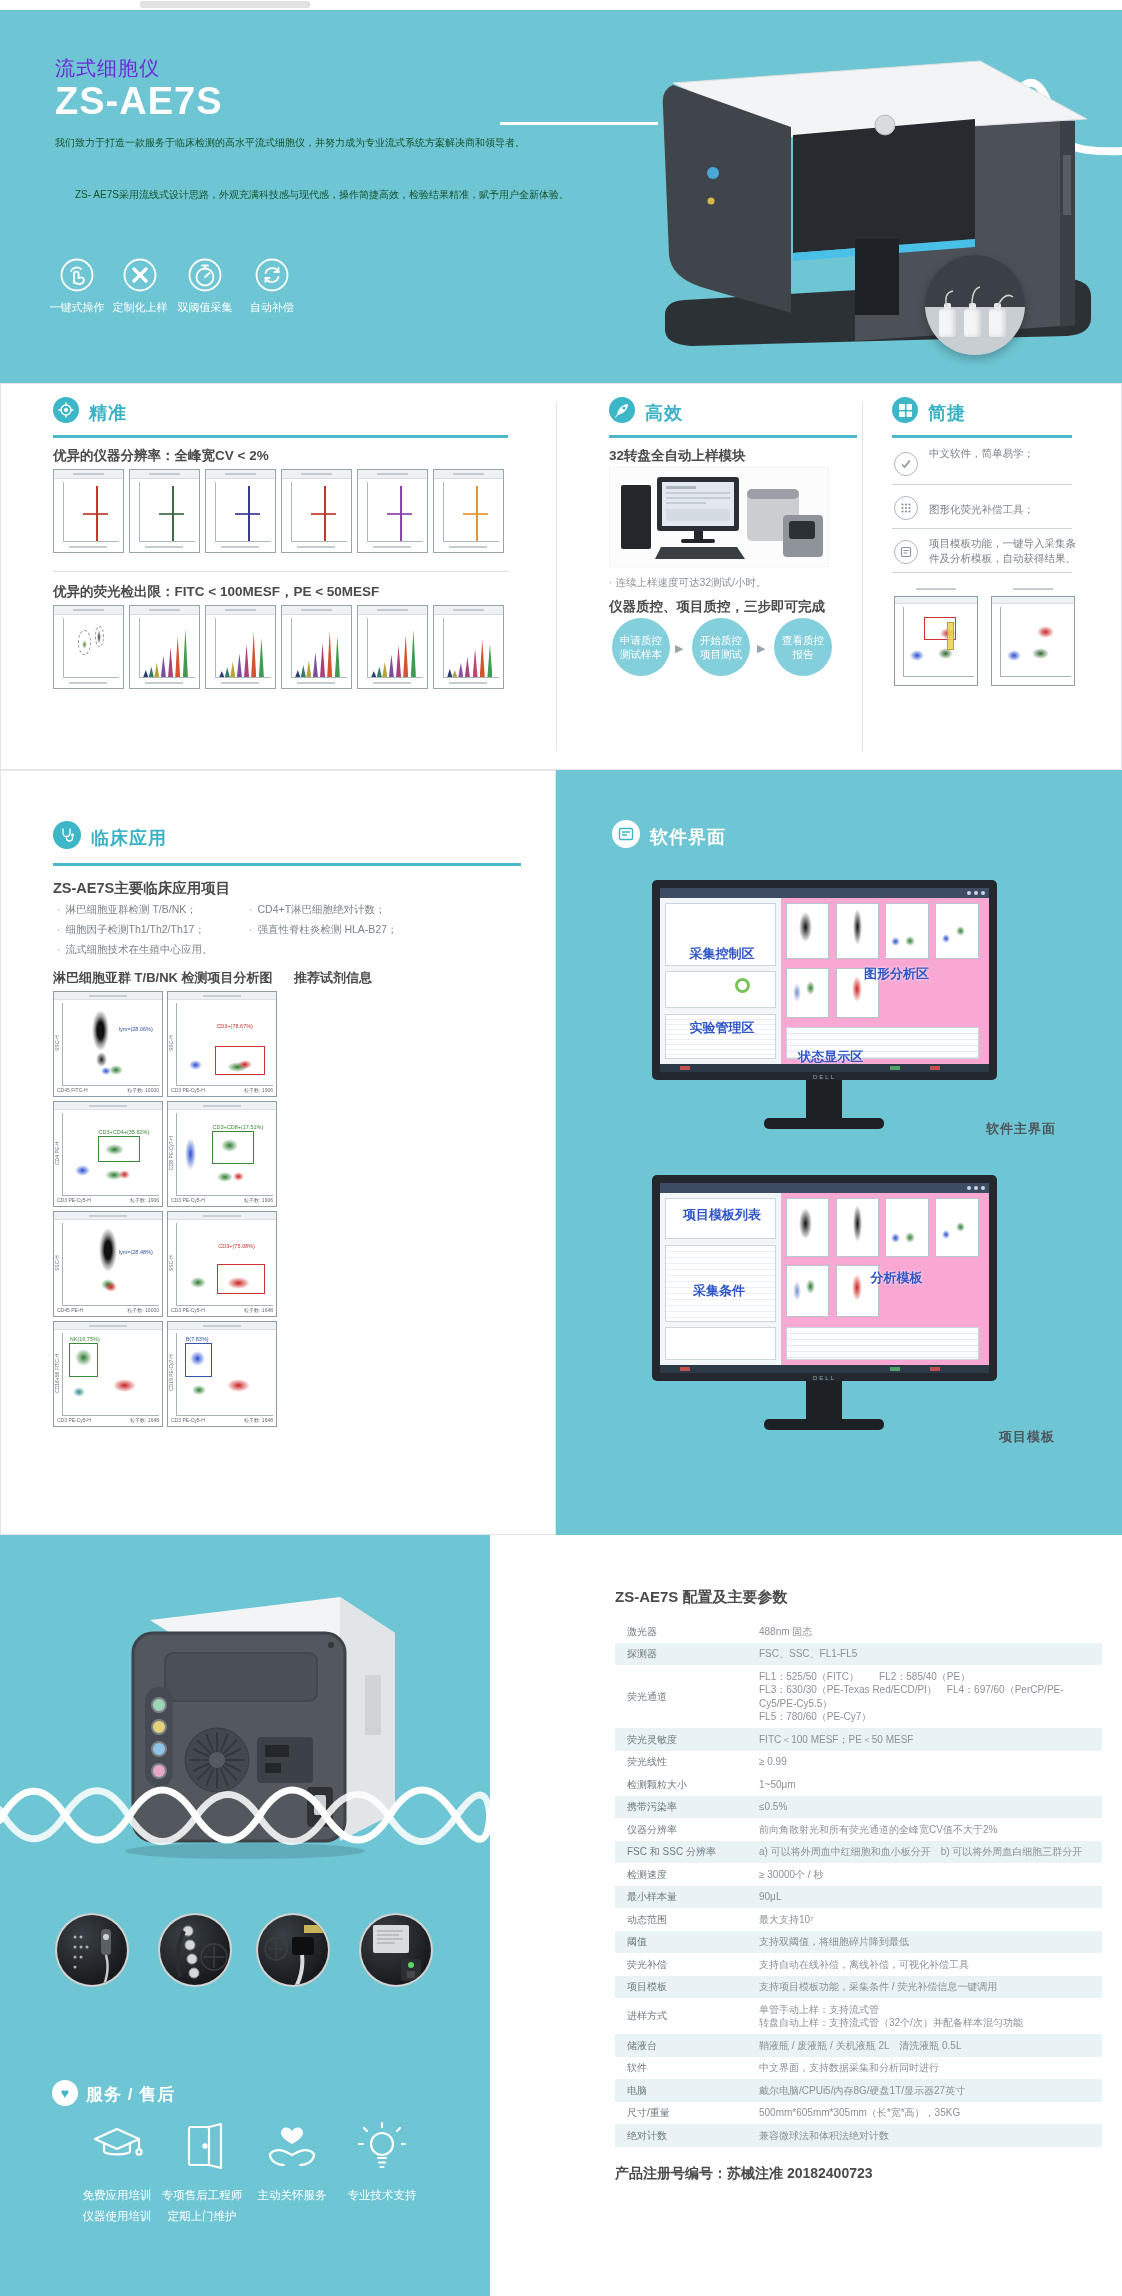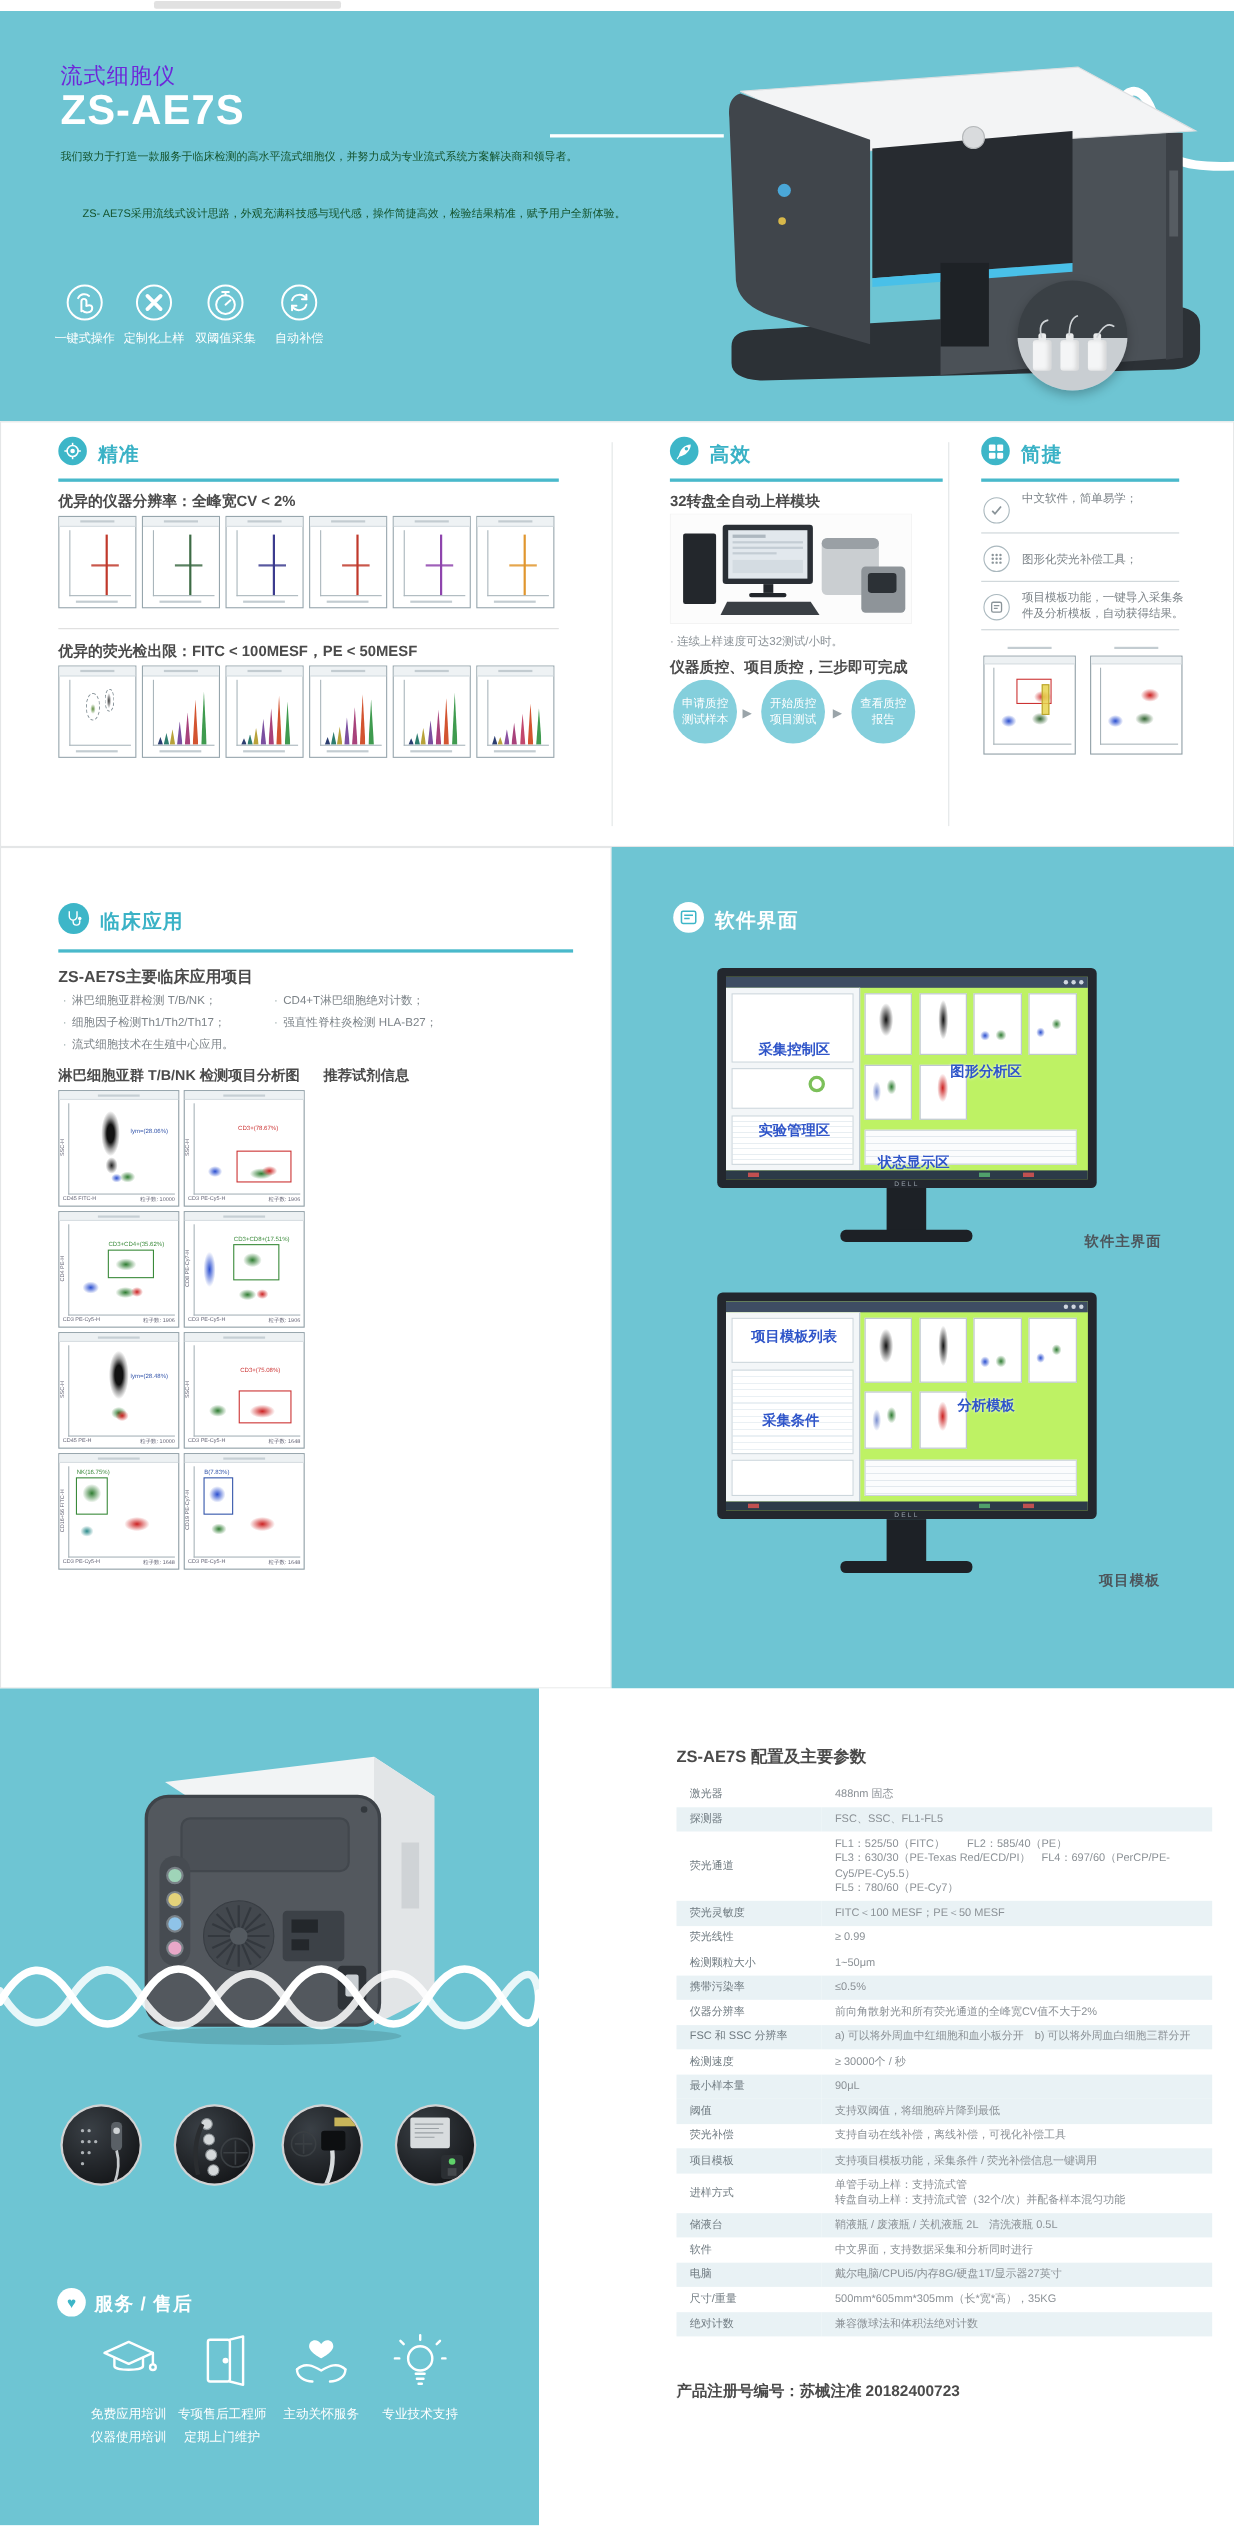--- a/index.html
+++ b/index.html
@@ -85,21 +85,21 @@
   .nobox { border:none; }
   .fp-x { height:10px; display:flex; justify-content:space-between; padding:1px 3px; font-size:5px; color:#667; }
 
   
   #rtable { position:absolute; left:293px; top:990px; width:218px; border-collapse:separate; border-spacing:2px; }
   #rtable th { background:#5cc1d2; color:#fff; font-size:9.5px; font-weight:bold; padding:6px 2px; }
   #rtable td { background:#e2edf2; color:#7c8388; font-size:8.5px; line-height:11.5px; padding:4px 3px; vertical-align:middle; white-space:pre-line; }
 
   
   .mon { position:absolute; width:345px; background:#23272e; border-radius:5px; padding:8px; }
-  .scr { background:#bef264; width:100%; height:100%; position:relative; overflow:hidden; }
+  .scr { background:#f9a8d4; width:100%; height:100%; position:relative; overflow:hidden; }
   .tb { height:10px; background:#3e4d63; display:flex; align-items:center; justify-content:flex-end; gap:3px; padding-right:4px; }
   .tb i { width:4px; height:4px; border-radius:50%; background:#cfd6df; }
   .lp { position:absolute; left:0; top:10px; bottom:8px; width:37%; background:#f3f6f8; border-right:1px solid #bcc8d2; }
   .lbox { position:absolute; background:#fff; border:1px solid #ccd6dc; }
   .rp { position:absolute; left:37%; right:0; top:10px; bottom:8px; }
   .tp { position:absolute; background:#fff; border:1px solid #b9c3cc; }
   .ts { position:absolute; background:#fbfcfd; border:1px solid #ccd4da;
         background-image:repeating-linear-gradient(#fbfcfd 0 5px, #e3e9ee 5px 6px); }
   .sb { position:absolute; left:0; right:0; bottom:0; height:8px; background:#2c3a48; }
   .sb i { position:absolute; top:2px; width:10px; height:4px; }
@@ -1024,20 +1024,24 @@
           <td>a) 可以将外周血中红细胞和血小板分开　b) 可以将外周血白细胞三群分开</td>
         </tr>
     <tr>
           <td class="k">检测速度</td>
           <td>≥ 30000个 / 秒</td>
         </tr>
     <tr class="alt">
           <td class="k">最小样本量</td>
           <td>90μL</td>
         </tr>
+    <tr>
+          <td class="k">动态范围</td>
+          <td>最大支持10⁷</td>
+        </tr>
     <tr class="alt">
           <td class="k">阈值</td>
           <td>支持双阈值，将细胞碎片降到最低</td>
         </tr>
     <tr>
           <td class="k">荧光补偿</td>
           <td>支持自动在线补偿，离线补偿，可视化补偿工具</td>
         </tr>
     <tr class="alt">
           <td class="k">项目模板</td>

